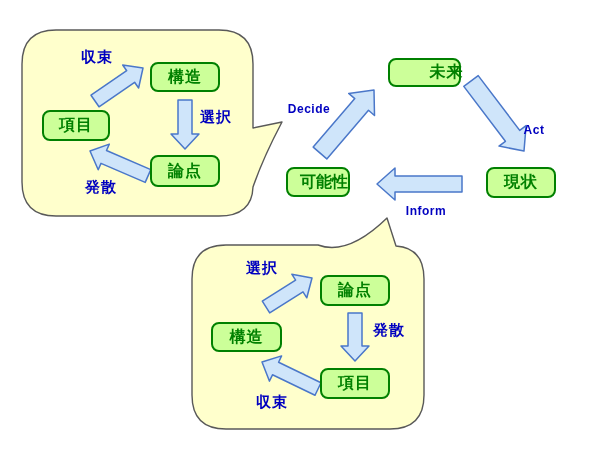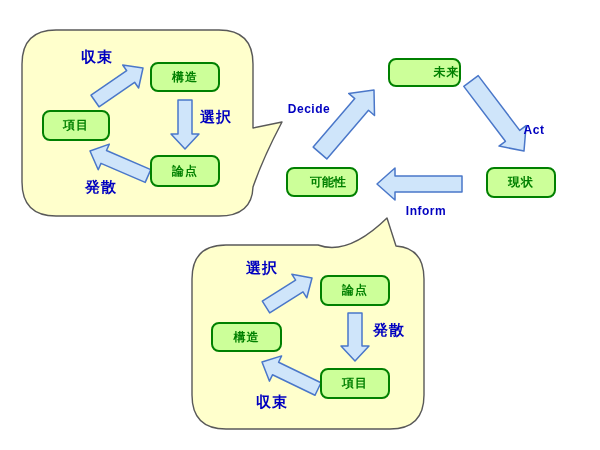--- a/index.html
+++ b/index.html
@@ -4,21 +4,21 @@
 <style>
   html,body{margin:0;padding:0;background:#ffffff;}
   #canvas{
     position:relative;width:600px;height:450px;background:#ffffff;overflow:hidden;
     font-family:"Liberation Sans","DejaVu Sans",sans-serif;
   }
   #bglayer{position:absolute;left:0;top:0;width:600px;height:450px;}
   .node{
     position:absolute;display:flex;align-items:center;justify-content:center;
     background:#ccff99;border:2px solid #008000;border-radius:8px;
-    color:#008000;font-weight:bold;font-size:12px;letter-spacing:1px;
+    color:#008000;font-weight:bold;font-size:16px;letter-spacing:1px;
     box-sizing:border-box;white-space:nowrap;
   }
   .lbl{
     position:absolute;transform:translate(-50%,-50%);
     color:#0000c0;font-weight:bold;font-size:15px;white-space:nowrap;
     letter-spacing:1px;
   }
   .lbl.en{font-size:12px;letter-spacing:0.5px;}
 </style>
 </head>
@@ -47,21 +47,21 @@
   </svg>
 
   <div class="node" style="left:150px;top:62px;width:70px;height:30px;">構造</div>
   <div class="node" style="left:42px;top:110px;width:68px;height:31px;">項目</div>
   <div class="node" style="left:150px;top:155px;width:70px;height:32px;">論点</div>
   <div class="lbl" style="left:97px;top:57px;">収束</div>
   <div class="lbl" style="left:216px;top:117px;">選択</div>
   <div class="lbl" style="left:101px;top:187px;">発散</div>
 
   <div class="node" style="left:388px;top:58px;width:73px;height:29px;padding-left:44px;">未来</div>
-  <div class="node" style="left:286px;top:167px;width:72px;height:30px;letter-spacing:0;padding-left:12px;">可能性</div>
+  <div class="node" style="left:286px;top:167px;width:64px;height:30px;letter-spacing:0;padding-left:12px;">可能性</div>
   <div class="node" style="left:486px;top:167px;width:70px;height:31px;">現状</div>
   <div class="lbl en" style="left:309px;top:109px;">Decide</div>
   <div class="lbl en" style="left:534px;top:110px;margin-top:20px;">Act</div>
   <div class="lbl en" style="left:426px;top:211px;">Inform</div>
 
   <div class="node" style="left:320px;top:275px;width:70px;height:31px;">論点</div>
   <div class="node" style="left:211px;top:322px;width:71px;height:30px;">構造</div>
   <div class="node" style="left:320px;top:368px;width:70px;height:31px;">項目</div>
   <div class="lbl" style="left:262px;top:268px;">選択</div>
   <div class="lbl" style="left:389px;top:330px;">発散</div>

